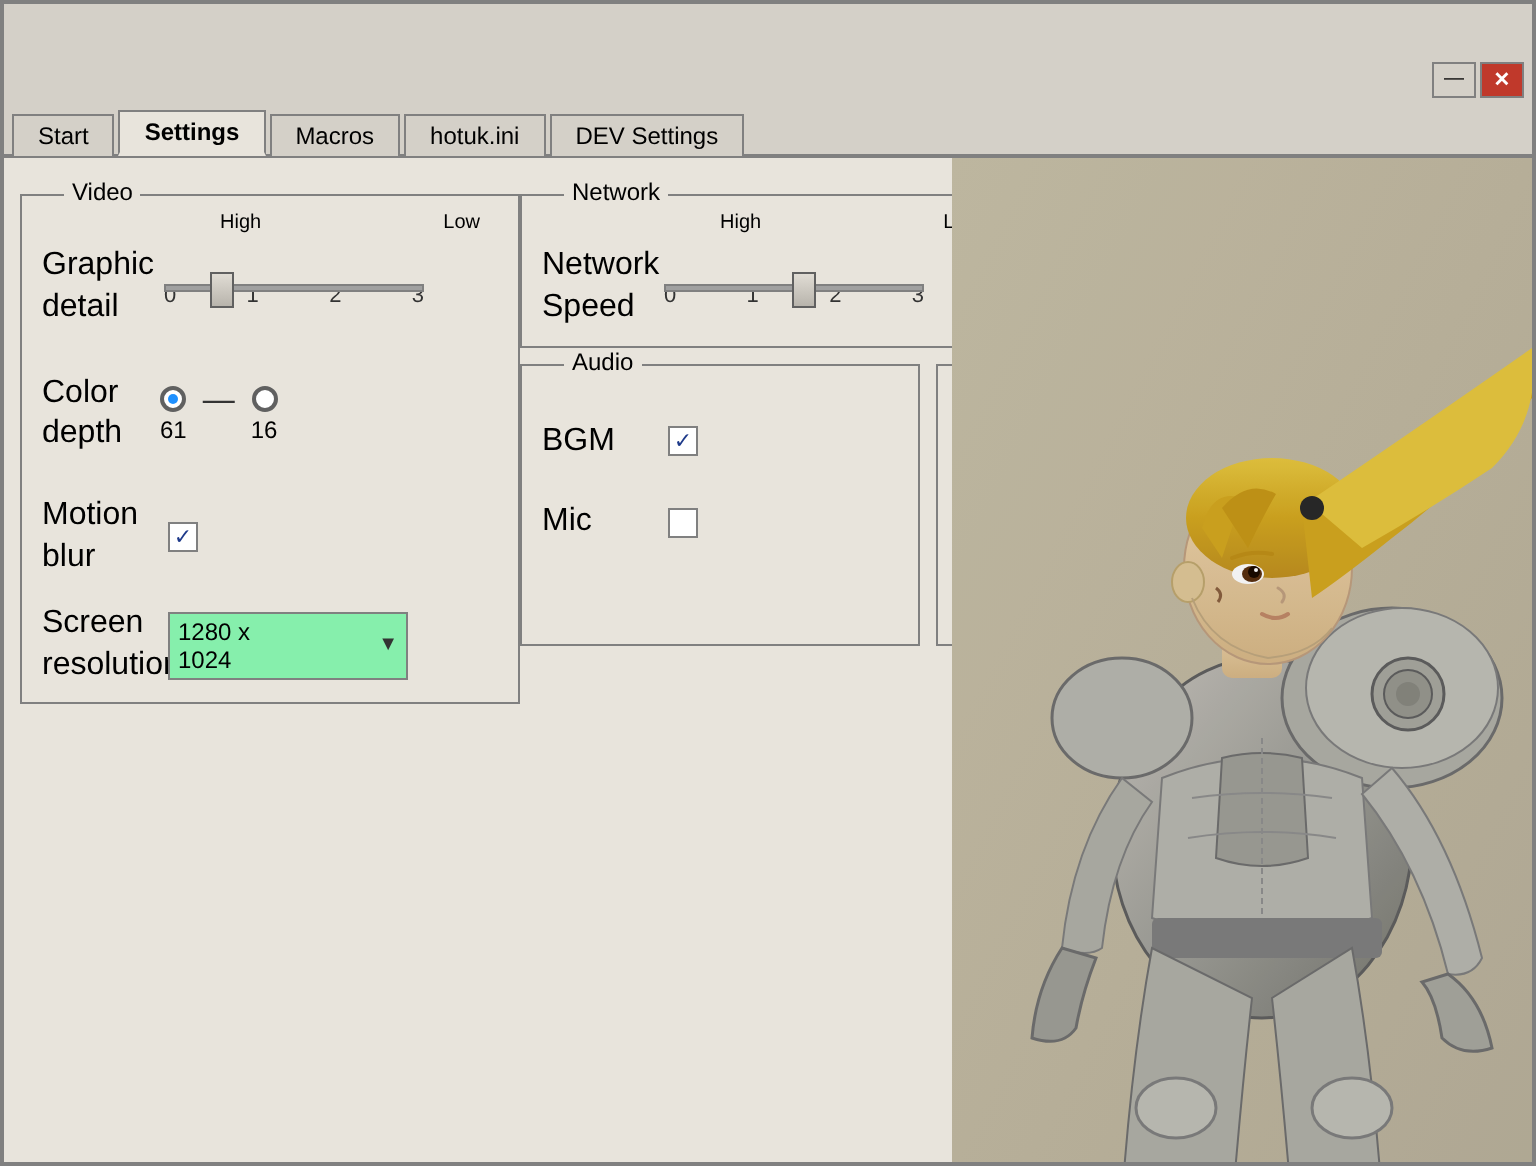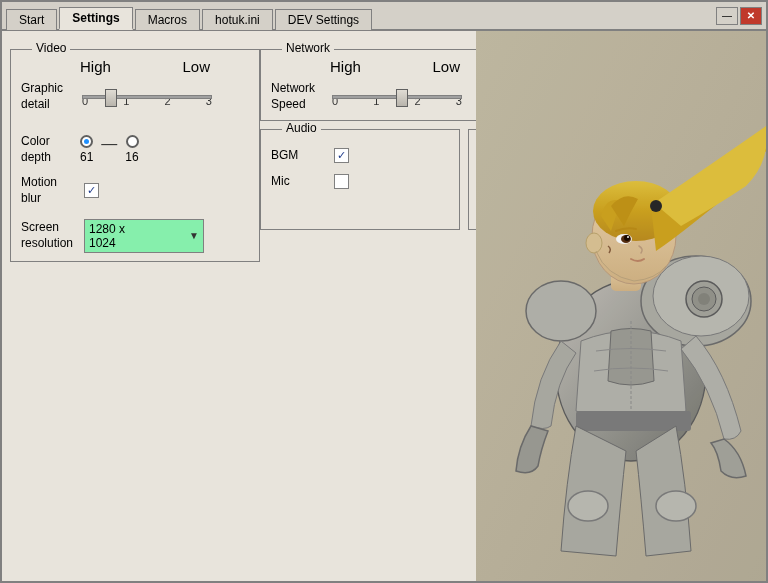--- a/index.html
+++ b/index.html
@@ -41,20 +41,21 @@
       font-size: 12px;
       position: relative;
       bottom: -1px;
     }
 
     .tab.active {
       background: #e8e4dc;
       border-bottom: 2px solid #e8e4dc;
       z-index: 1;
       font-weight: bold;
+      margin-top: 48px;
     }
 
     .window-controls {
       margin-left: auto;
       display: flex;
       gap: 2px;
       align-self: center;
       margin-bottom: 4px;
     }
 
@@ -126,22 +127,22 @@
       display: flex;
       align-items: center;
       gap: 6px;
       margin-top: 6px;
     }
 
     .high-low-row {
       display: flex;
       justify-content: space-between;
       width: 130px;
-      font-size: 15px;
-      margin-left: 59px;
+      font-size: 10px;
+      margin-left: 89px;
       margin-bottom: 2px;
     }
 
     .slider-track {
       width: 130px;
       height: 4px;
       background: #a0a0a0;
       border: 1px solid #808080;
       position: relative;
       top: 8px;
@@ -161,21 +162,21 @@
       display: flex;
       justify-content: space-between;
       width: 130px;
       font-size: 11px;
       margin-top: 4px;
       color: #333;
     }
 
     .field-label {
       width: 55px;
-      font-size: 12px;
+      font-size: 16px;
       line-height: 1.3;
     }
 
     
     .color-row {
       display: flex;
       align-items: center;
       margin-top: 22px;
       gap: 4px;
     }
@@ -211,21 +212,21 @@
       font-size: 16px;
       color: #333;
       margin: 0 4px;
       margin-bottom: 12px;
     }
 
     
     .check-row {
       display: flex;
       align-items: center;
-      margin-top: 10px;
+      margin-top: 20px;
       gap: 8px;
     }
 
     .checkbox {
       width: 15px;
       height: 15px;
       border: 1px solid #808080;
       background: white;
       display: flex;
       align-items: center;

